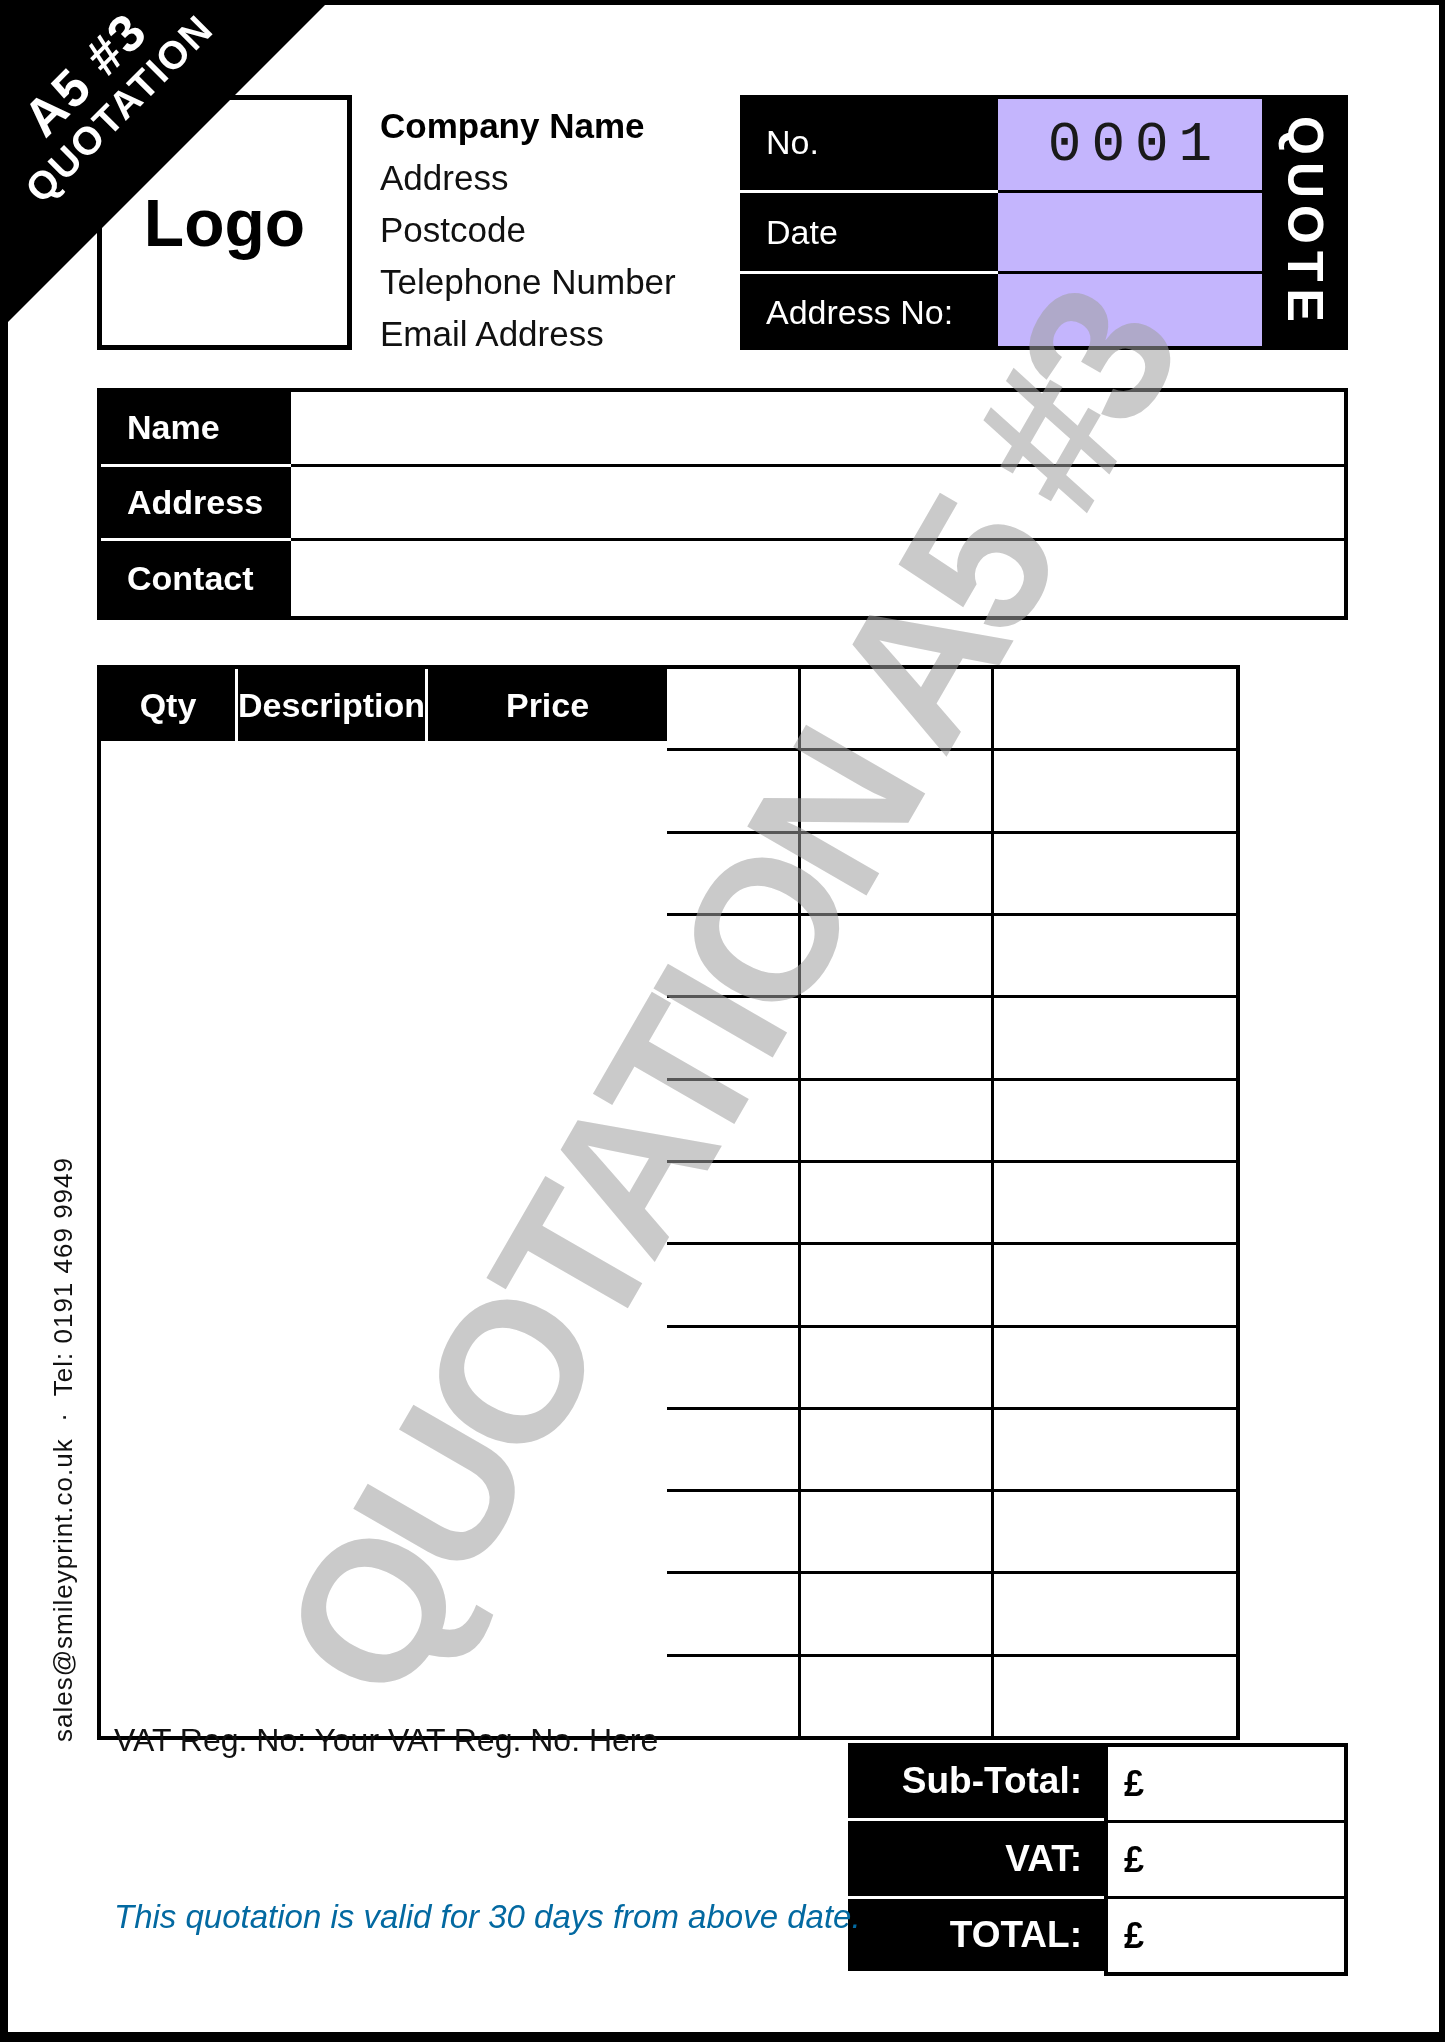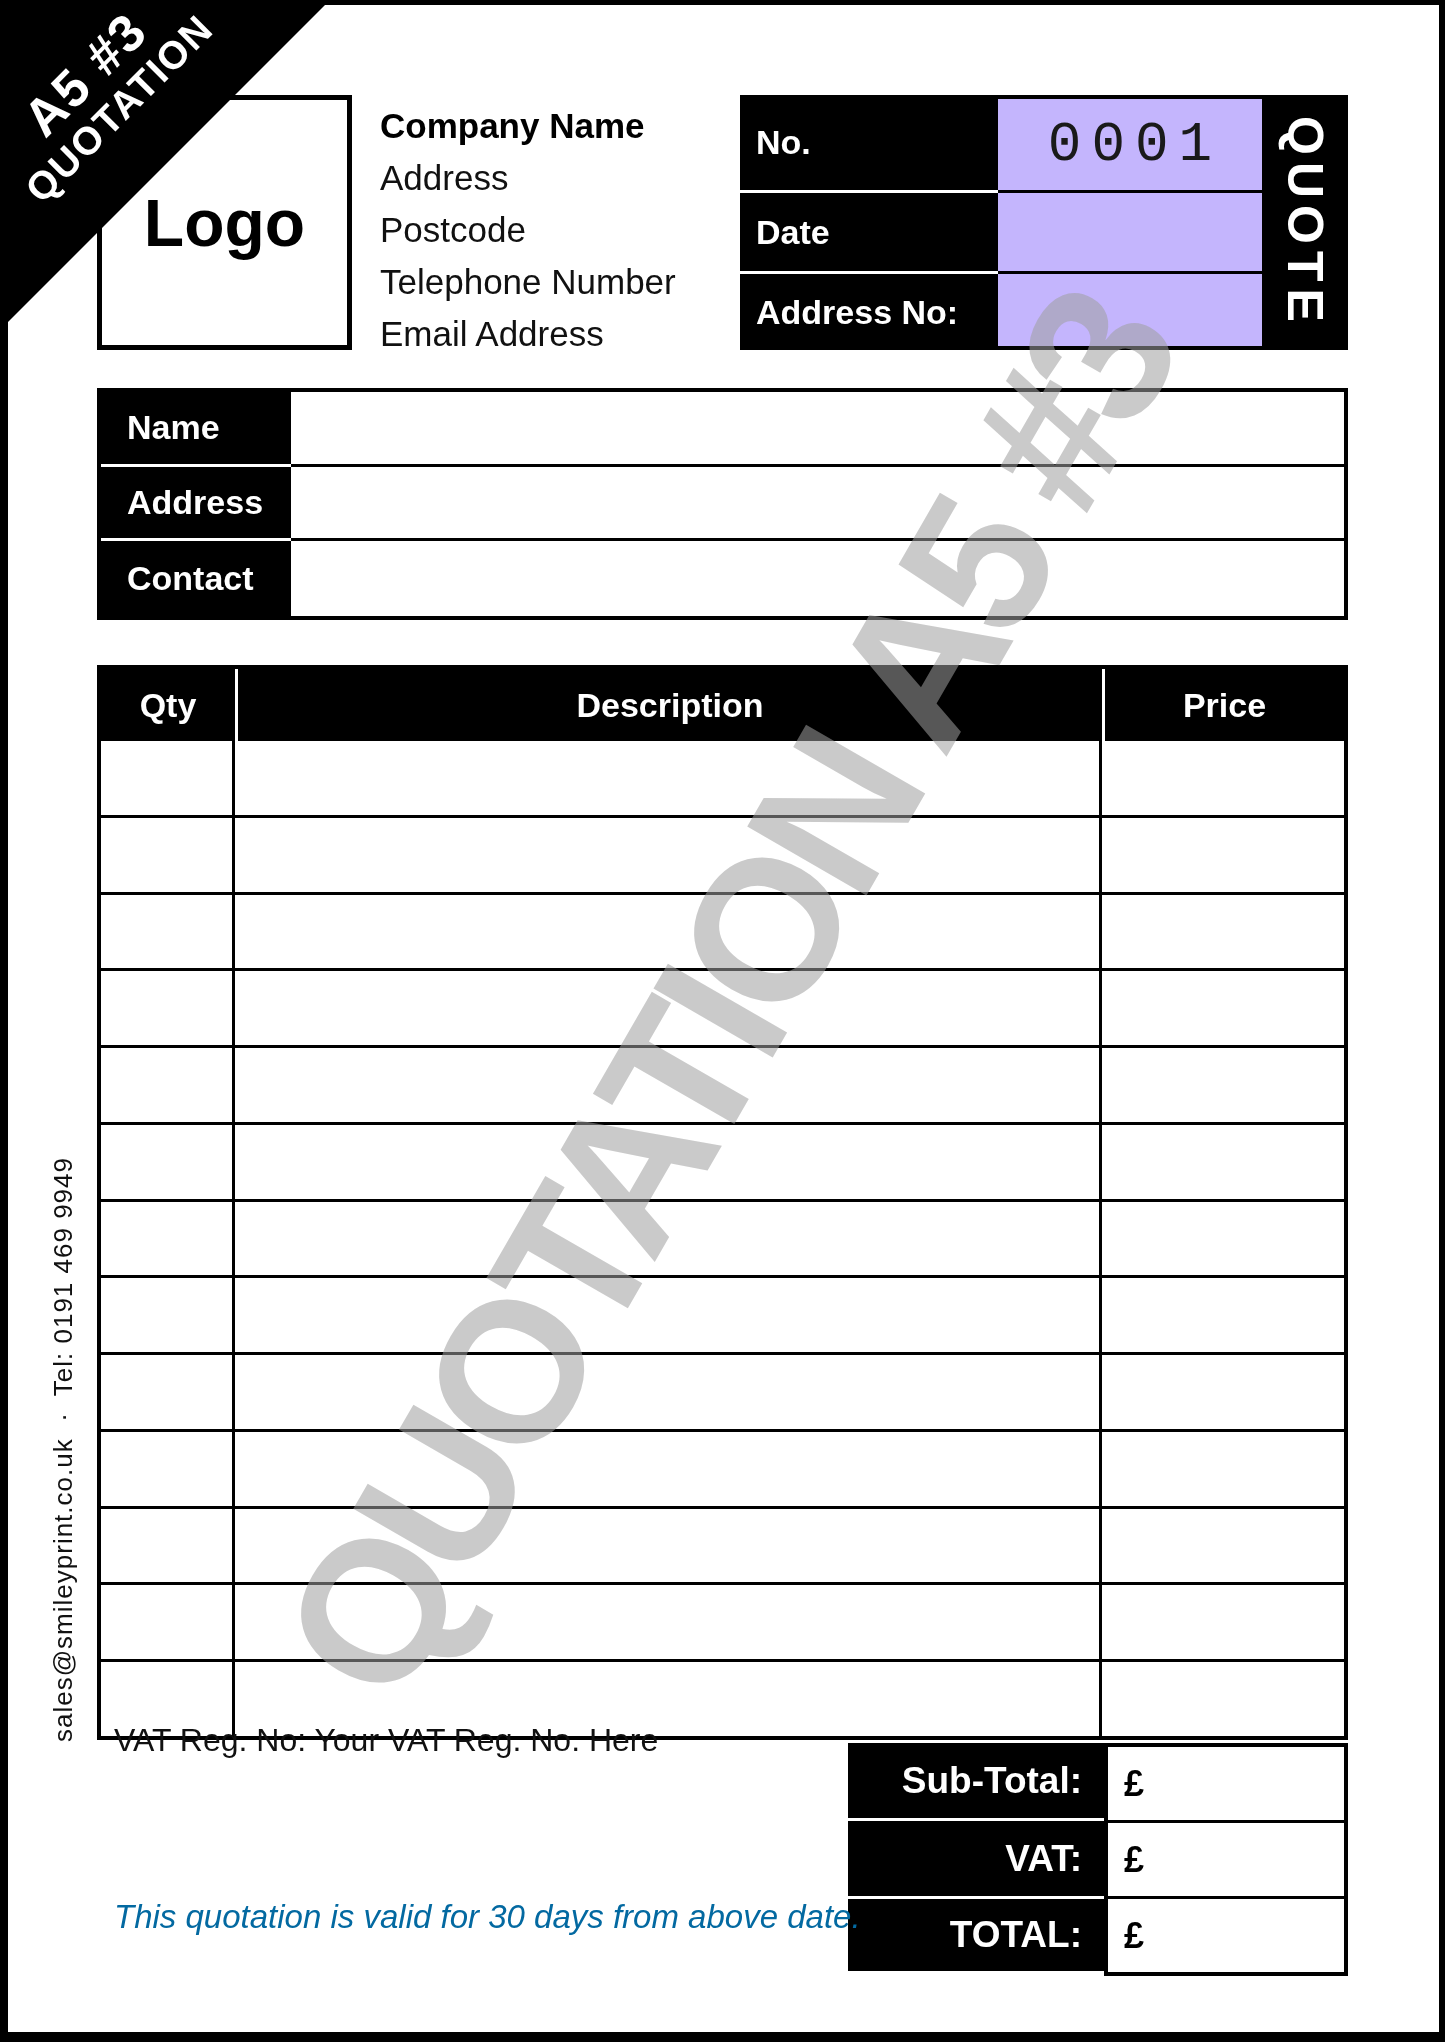--- a/index.html
+++ b/index.html
@@ -46,22 +46,22 @@
   .company-name { font-weight:700; color:#000; }
 
   
   .header-box {
     position:absolute; left:740px; top:95px; width:608px; height:255px;
     background:#000;
   }
   .hx-labels { position:absolute; left:0; top:0; width:258px; height:255px;
     display:flex; flex-direction:column; }
   .hx-label {
-    display:flex; align-items:center; padding-left:16px;
-    color:#fff; font-weight:700; font-size:34px;
+    display:flex; align-items:center; padding-left:26px;
+    color:#fff; font-weight:400; font-size:34px;
   }
   .hx-label.r1 { height:98px; border-bottom:3px solid #fff; }
   .hx-label.r2 { height:81px; border-bottom:3px solid #fff; }
   .hx-label.r3 { height:76px; }
   .hx-value { position:absolute; left:258px; width:264px; background:#c4b5fd; }
   .hx-value.v1 { top:4px;   height:91px; display:flex; align-items:center; justify-content:center; }
   .hx-value.v2 { top:98px;  height:78px; }
   .hx-value.v3 { top:179px; height:72px; }
   .doc-number {
     font-family:"Liberation Mono", monospace; font-size:56px; color:#1a1a1a;
@@ -84,23 +84,23 @@
   .cust-row .cust-label {
     width:190px; background:#000; color:#fff; font-weight:700; font-size:34px;
     display:flex; align-items:center; padding-left:26px;
   }
   .cust-row:not(:last-child) .cust-label { border-bottom:3px solid #fff; }
   .cust-row .cust-value { flex:1; background:#fff; }
   .cust-row:not(:last-child) .cust-value { border-bottom:3px solid #000; }
 
   
   .items-table {
-    position:absolute; left:97px; top:665px; width:1251px; height:1075px;
+    position:absolute; left:97px; top:665px; width:1143px; height:1075px;
     border:4px solid #000; background:#fff;
-    display:flex; flex-direction:column;
+    display:flex; flex-direction:row;
   }
   .items-header { height:72px; background:#000; display:flex; flex:none; }
   .items-header .hcell {
     display:flex; align-items:center; justify-content:center;
     color:#fff; font-weight:700; font-size:34px;
   }
   .hcell.qty { width:134px; }
   .hcell.desc { flex:1; border-left:3px solid #fff; }
   .hcell.price { width:242px; border-left:3px solid #fff; }
   .items-body { flex:1; display:flex; flex-direction:column; }

